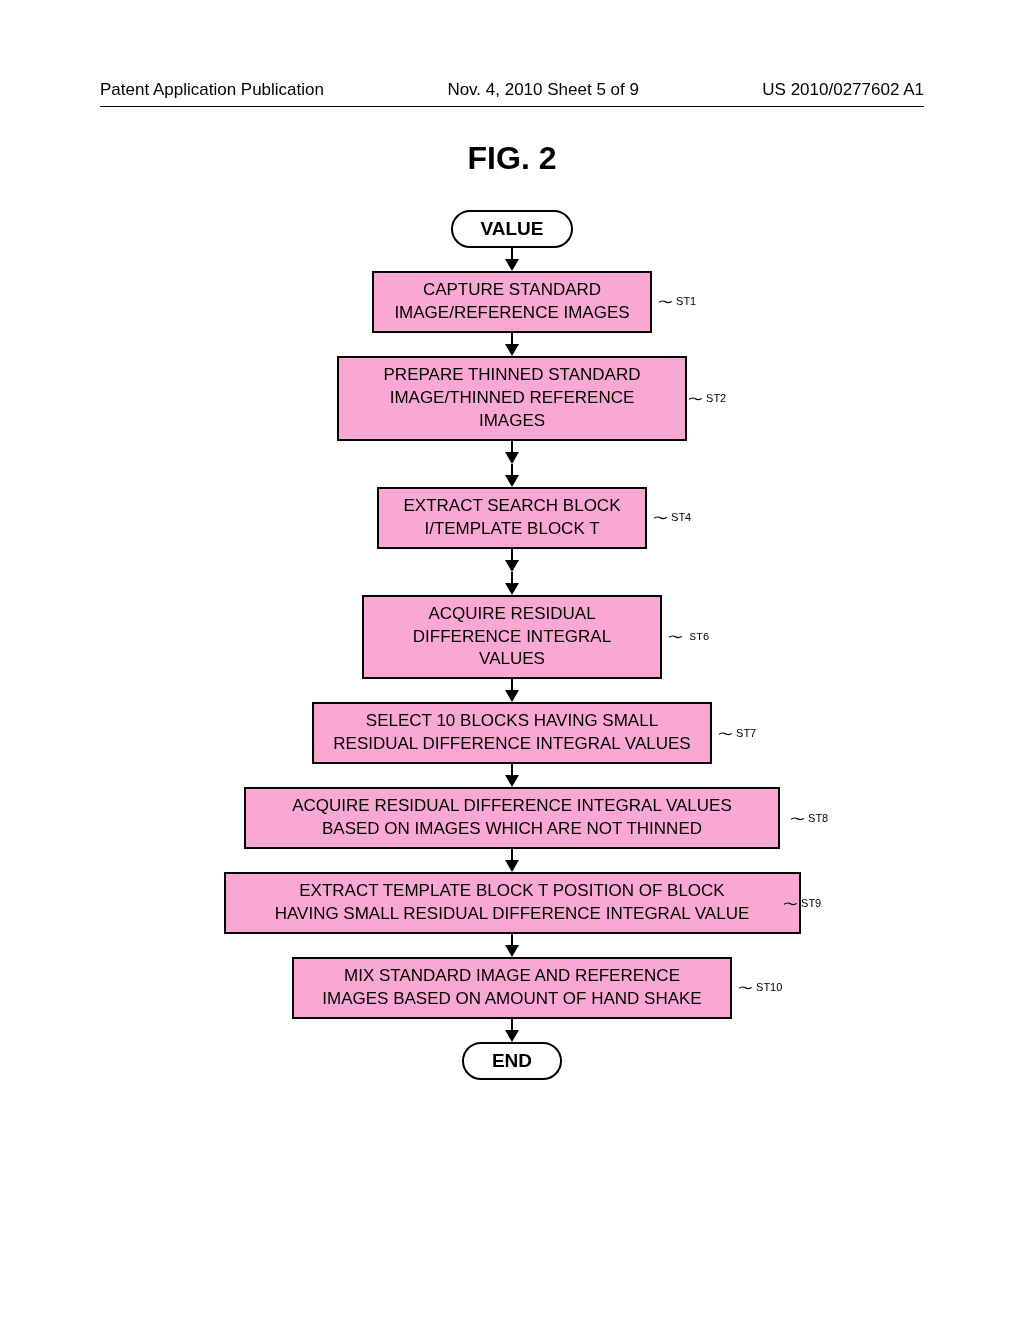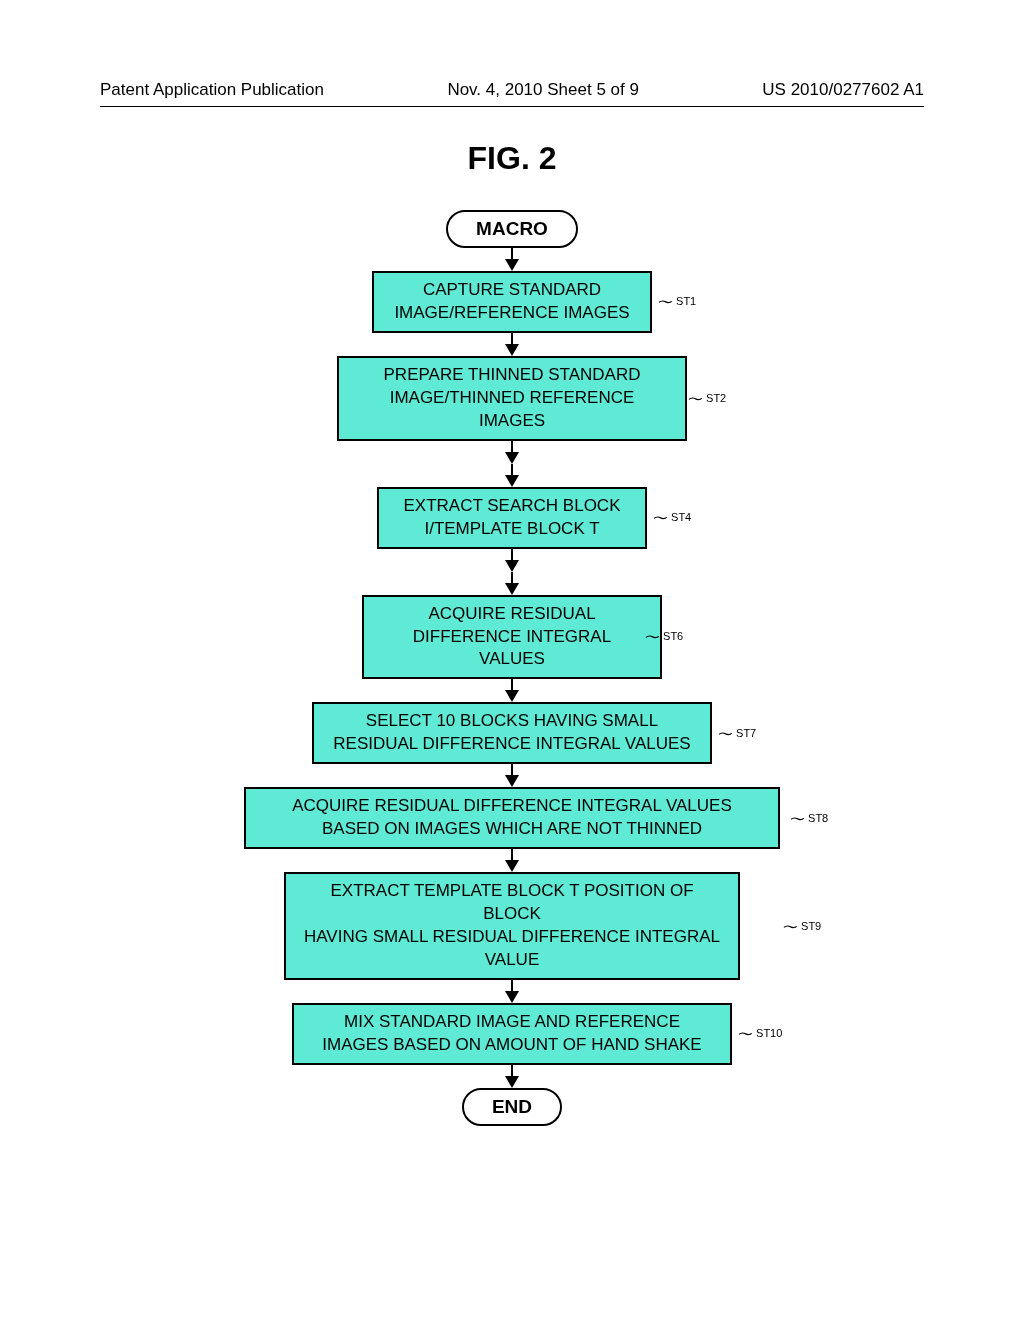--- a/index.html
+++ b/index.html
@@ -66,21 +66,21 @@
     justify-content: center;
     position: relative;
     width: 100%;
   }
   .process {
     border: 2.5px solid #000;
     padding: 6px 18px;
     font-size: 17px;
     text-align: center;
     line-height: 1.35;
-    background: #5eead4;
+    background: #f9a8d4;
   }
   .step-label {
     position: absolute;
     font-size: 11px;
     white-space: nowrap;
   }
   .tilde {
     display: inline-block;
     transform: scaleX(1.4) translateY(1px);
     margin-right: 2px;
@@ -110,21 +110,21 @@
   <span class="left">Patent Application Publication</span>
   <span class="center">Nov. 4, 2010  Sheet 5 of 9</span>
   <span class="right">US 2010/0277602 A1</span>
 </div>
 <div class="hr-line"></div>
 
 <div class="fig-title">FIG. 2</div>
 
 <div class="flow" id="flow">
     <div class="step-row">
-      <div class="terminal">MACRO</div>
+      <div class="terminal">VALUE</div>
     </div>
     <div class="arrow">
       <div class="shaft" style="height: 12px;"></div>
       <div class="head"></div>
     </div>
     <div class="step-row">
       <div class="process" style="width: 280px;">CAPTURE STANDARD<br>IMAGE/REFERENCE IMAGES</div>
       <div class="step-label" style="left: 660px;"><span class="tilde">〜</span> ST1</div>
     </div>
     <div class="arrow">
@@ -150,21 +150,21 @@
     <div class="arrow">
       <div class="shaft" style="height: 12px;"></div>
       <div class="head"></div>
     </div>
     <div class="arrow">
       <div class="shaft" style="height: 12px;"></div>
       <div class="head"></div>
     </div>
     <div class="step-row">
       <div class="process" style="width: 300px;">ACQUIRE RESIDUAL<br>DIFFERENCE INTEGRAL VALUES</div>
-      <div class="step-label" style="left: 647px;"><span class="tilde">〜</span> ST6</div>
+      <div class="step-label" style="left: 670px; font-family: Liberation Mono, monospace;"><span class="tilde">〜</span> ST6</div>
     </div>
     <div class="arrow">
       <div class="shaft" style="height: 12px;"></div>
       <div class="head"></div>
     </div>
     <div class="step-row">
       <div class="process" style="width: 400px;">SELECT 10 BLOCKS HAVING SMALL<br>RESIDUAL DIFFERENCE INTEGRAL VALUES</div>
       <div class="step-label" style="left: 720px;"><span class="tilde">〜</span> ST7</div>
     </div>
     <div class="arrow">
@@ -173,21 +173,21 @@
     </div>
     <div class="step-row">
       <div class="process" style="width: 536px;">ACQUIRE RESIDUAL DIFFERENCE INTEGRAL VALUES<br>BASED ON IMAGES WHICH ARE NOT THINNED</div>
       <div class="step-label" style="left: 792px;"><span class="tilde">〜</span> ST8</div>
     </div>
     <div class="arrow">
       <div class="shaft" style="height: 12px;"></div>
       <div class="head"></div>
     </div>
     <div class="step-row">
-      <div class="process" style="width: 456px;">EXTRACT TEMPLATE BLOCK T POSITION OF BLOCK<br>HAVING SMALL RESIDUAL DIFFERENCE INTEGRAL VALUE</div>
+      <div class="process" style="width: 577px;">EXTRACT TEMPLATE BLOCK T POSITION OF BLOCK<br>HAVING SMALL RESIDUAL DIFFERENCE INTEGRAL VALUE</div>
       <div class="step-label" style="left: 785px;"><span class="tilde">〜</span> ST9</div>
     </div>
     <div class="arrow">
       <div class="shaft" style="height: 12px;"></div>
       <div class="head"></div>
     </div>
     <div class="step-row">
       <div class="process" style="width: 440px;">MIX STANDARD IMAGE AND REFERENCE<br>IMAGES BASED ON AMOUNT OF HAND SHAKE</div>
       <div class="step-label" style="left: 740px;"><span class="tilde">〜</span> ST10</div>
     </div>

